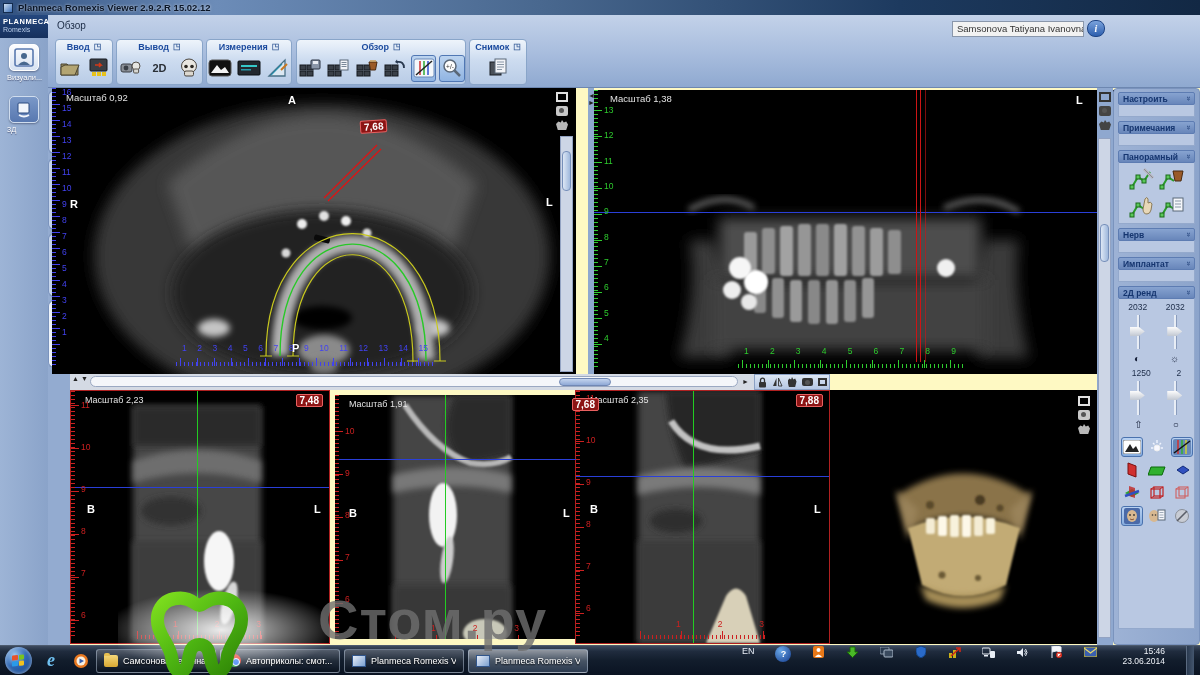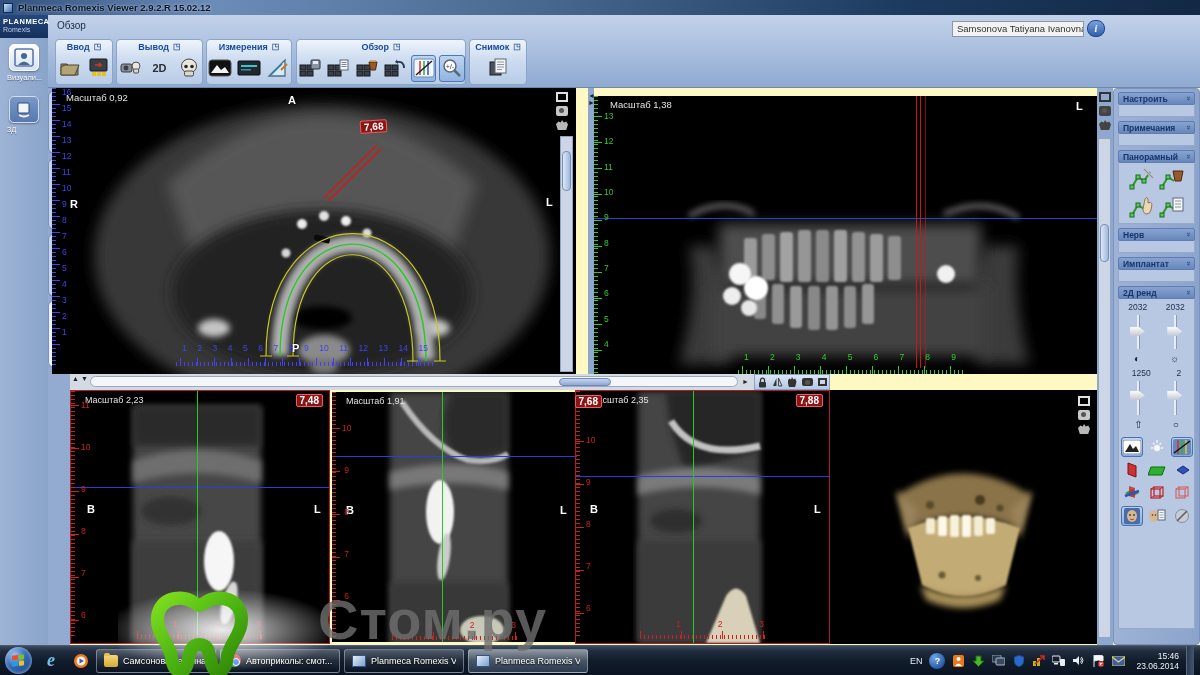--- a/index.html
+++ b/index.html
@@ -144,21 +144,21 @@
     background:linear-gradient(180deg,rgba(255,255,255,.22),rgba(255,255,255,.07) 50%,rgba(0,0,0,.12));
     border:1px solid rgba(200,215,235,.45); border-radius:3px; max-width:120px; }
   .taskbtn.active { background:linear-gradient(180deg,rgba(255,255,255,.5),rgba(210,228,248,.28) 50%,rgba(140,170,210,.25)); }
   .taskbtn .tl { font-size:9px; color:#fff; white-space:nowrap; overflow:hidden; text-shadow:0 1px 2px #000; }
   .tico { width:14px; height:12px; flex:none; }
   .folder { background:linear-gradient(180deg,#f5d87a,#d8a832); border-radius:1px 2px 2px 2px; position:relative; }
   .folder::before { content:""; position:absolute; left:0; top:-2px; width:6px; height:3px; background:#e8c050; border-radius:2px 2px 0 0; }
   .chrome { border-radius:50%; background:conic-gradient(#ea4335 0 33%,#34a853 33% 66%,#fbbc05 66% 100%); position:relative; width:13px; height:13px; }
   .chrome::after { content:""; position:absolute; left:3.5px; top:3.5px; width:6px; height:6px; border-radius:50%; background:#4285f4; border:1px solid #fff; }
   .pmico { background:linear-gradient(135deg,#e8eef8,#7aa0d0); border:1px solid #31568c; }
-  .tray { margin-left:auto; display:flex; align-items:center; gap:7px; padding-right:6px; z-index:55; }
+  .tray { margin-left:auto; display:flex; align-items:flex-start; gap:21px; padding-right:6px; z-index:55; }
   .tray .lang { font-size:9px; color:#e8eef6; }
   .trico { width:13px; height:13px; display:flex; align-items:center; justify-content:center; font-size:9px; }
   .clock { text-align:right; font-size:8.5px; color:#eef2f8; line-height:10px; margin-left:4px; }
   .showdesk { width:8px; height:30px; background:linear-gradient(90deg,#2a3a50,#44566e); border-left:1px solid #5a6a80; }
 
   svg { display:block; }
 </style>
 </head>
 <body>
 
@@ -464,21 +464,21 @@
     <div class="vscroll" style="left:508px;top:48px;height:236px;">
       <div class="vthumb" style="top:14px;height:40px;"></div>
     </div>
   </div>
 
   <div class="abs" style="left:588px;top:88px;width:6px;height:286px;background:#8fa8cf;z-index:9;">
     <div class="splitbtn" style="margin-top:4px;">◄</div>
     <div class="splitbtn">►</div>
   </div>
 
-  <div class="pane" style="left:594px;top:88px;width:526px;height:286px;border-top:8px solid #fef9c3;">
+  <div class="pane" style="left:594px;top:88px;width:526px;height:286px;border-top:2px solid #fef9c3;">
     <svg width="503" height="284" viewBox="0 0 503 284">
       <path d="M120 150 Q150 230 135 268 L85 268 Q105 200 95 150 Z" fill="#3a3a3a" filter="url(#fb8)"></path>
       <path d="M390 150 Q370 230 385 268 L435 268 Q418 200 425 150 Z" fill="#3a3a3a" filter="url(#fb8)"></path>
       <rect x="125" y="128" width="262" height="62" fill="#4e4e4e" filter="url(#fb8)"></rect>
       <rect x="118" y="190" width="275" height="70" fill="#424242" filter="url(#fb8)"></rect>
       <g filter="url(#fb1)">
         <rect x="150" y="142" width="13" height="40" rx="3" fill="#9a9a9a"></rect>
         <rect x="168" y="138" width="13" height="46" rx="3" fill="#8e8e8e"></rect>
         <rect x="186" y="136" width="13" height="50" rx="3" fill="#a2a2a2"></rect>
         <rect x="204" y="134" width="13" height="52" rx="3" fill="#969696"></rect>
@@ -601,21 +601,21 @@
       </div>
     <div class="ruler-row c-cs" style="left:102px;top:228px;width:88px;">
         <span>1</span>
         <span>2</span>
         <span>3</span>
       </div>
     <div class="hticks c-cs" style="left:66px;top:244px;width:126px;"></div>
     <div class="hticks-major c-cs" style="left:66px;top:240px;width:126px;"></div>
   </div>
 
-  <div class="pane" style="left:330px;top:390px;width:280px;height:254px;border:2px solid #fef9c3;text-align:center;">
+  <div class="pane" style="left:330px;top:390px;width:280px;height:254px;border:5px solid #fef9c3;">
     <svg width="243" height="252" viewBox="0 0 243 252">
       <rect x="58" y="0" width="118" height="252" fill="#444" filter="url(#fb3)"></rect>
       <path d="M58 0 L120 0 Q100 40 128 70 L176 60 L176 0 Z" fill="#2a2a2a" filter="url(#fb3)"></path>
       <path d="M70 10 Q100 55 135 68 Q160 72 176 62" stroke="#b8b8b8" stroke-width="6" fill="none" filter="url(#fb1)"></path>
       <path d="M58 80 Q120 64 176 80 L176 98 Q120 84 58 98 Z" fill="#787878" filter="url(#fb3)"></path>
       <ellipse cx="108" cy="120" rx="14" ry="32" fill="#f2f2f2" filter="url(#fb1)"></ellipse>
       <ellipse cx="112" cy="165" rx="6" ry="24" fill="#cccccc" filter="url(#fb1)" transform="rotate(8 112 165)"></ellipse>
       <rect x="58" y="190" width="118" height="62" fill="#383838" filter="url(#fb3)"></rect>
       <ellipse cx="150" cy="238" rx="22" ry="14" fill="#c8c8b8" filter="url(#fb1)"></ellipse>
     </svg>

